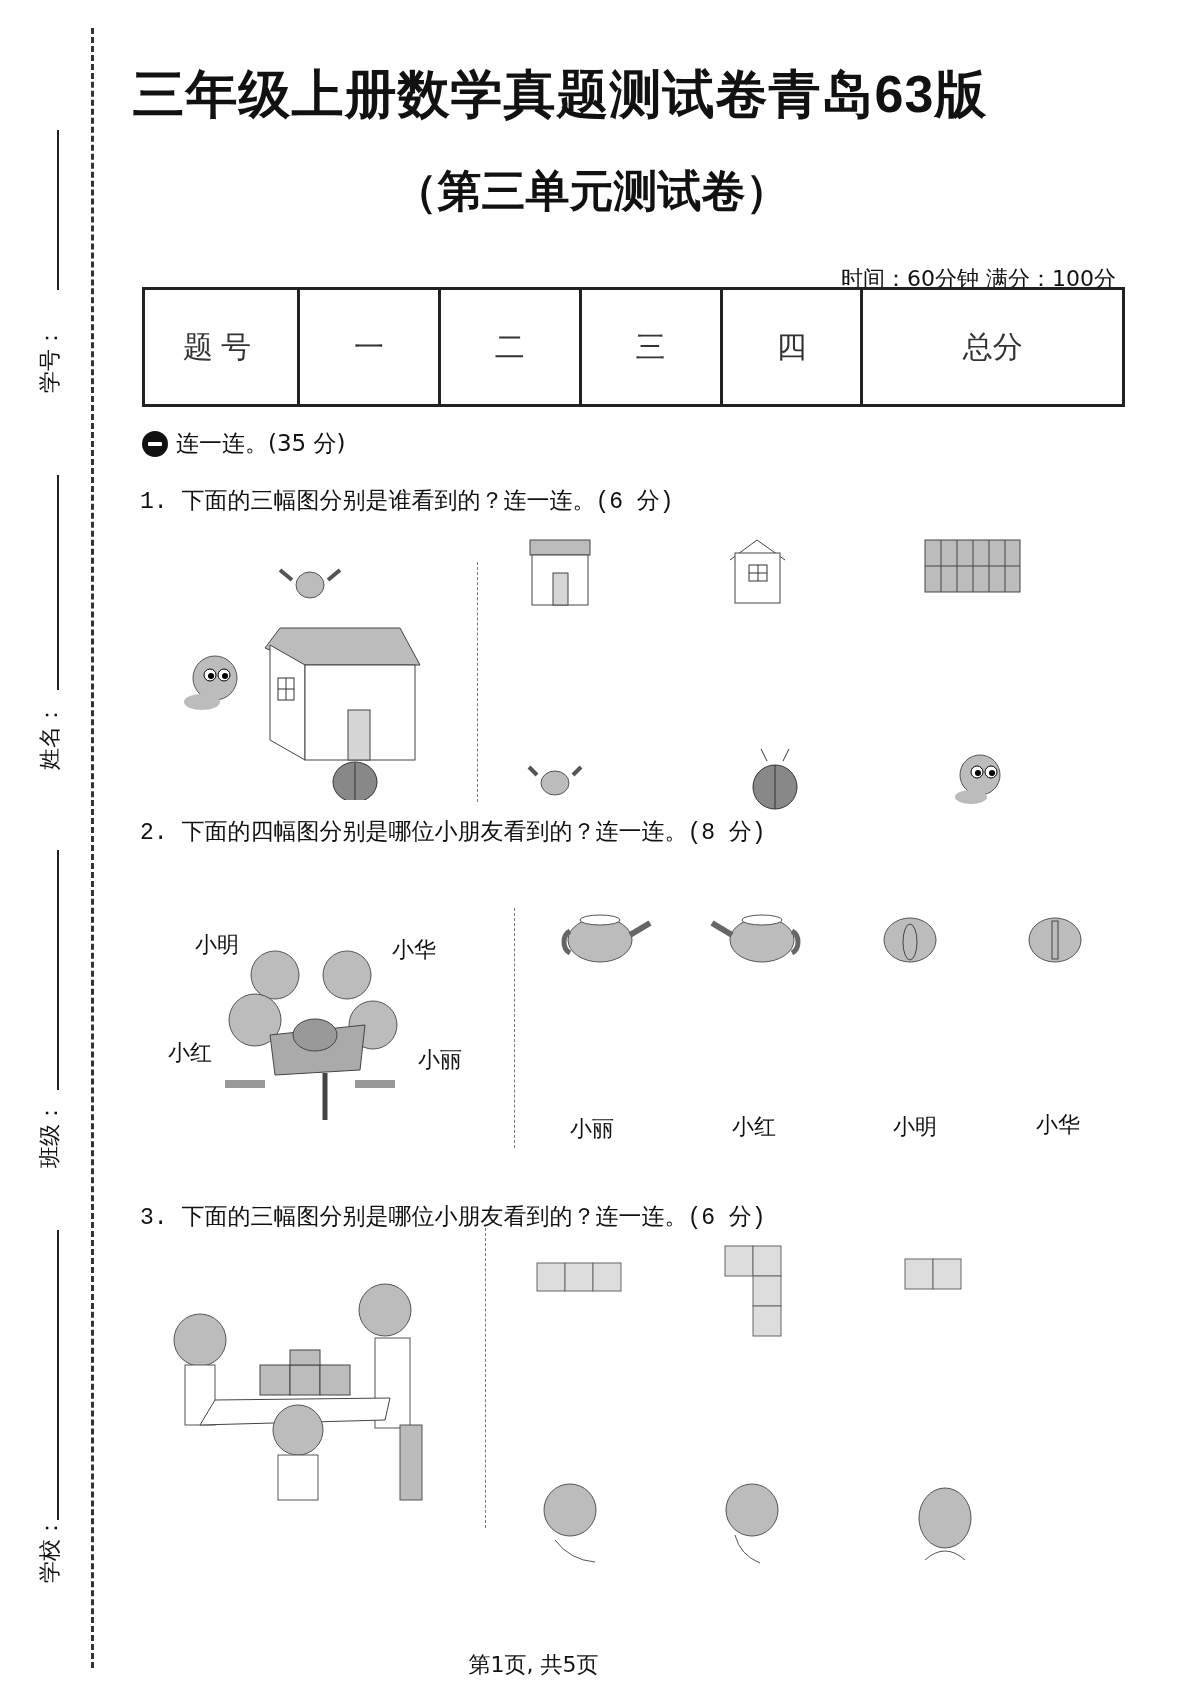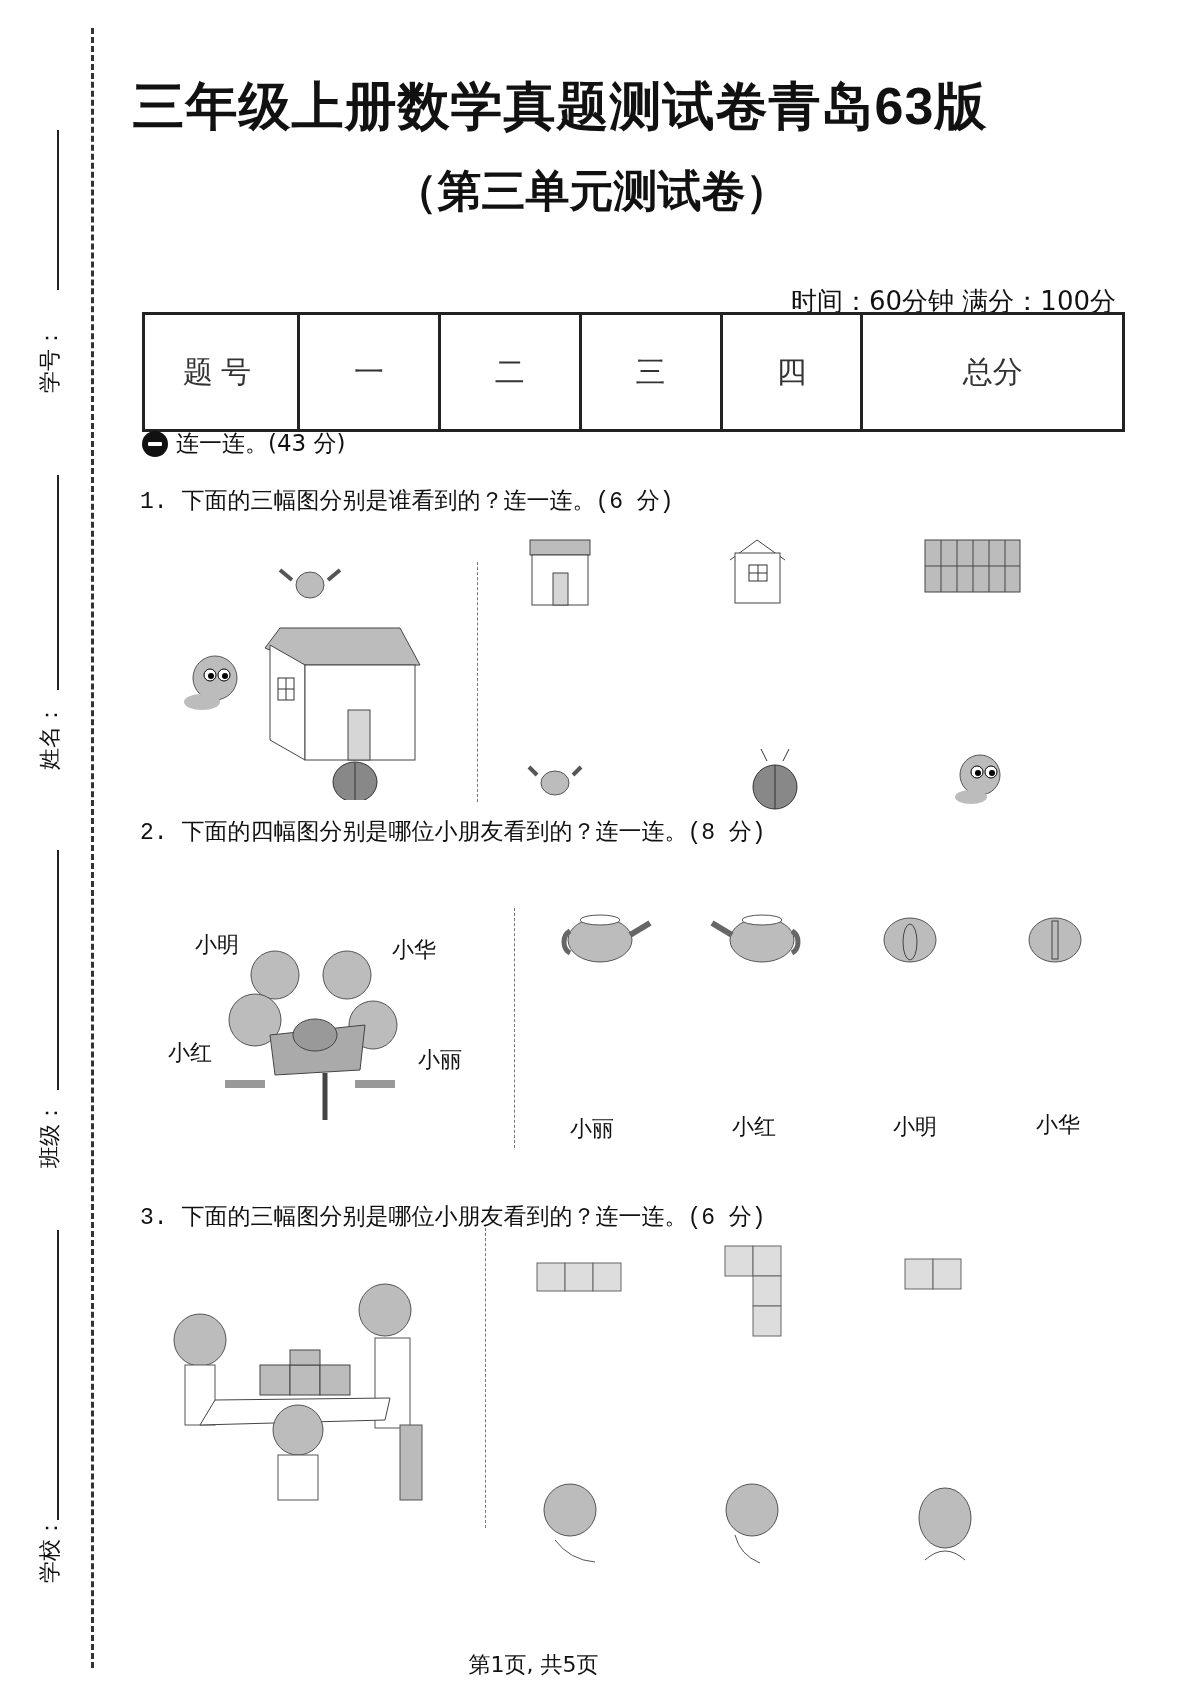--- a/index.html
+++ b/index.html
@@ -2,24 +2,24 @@
 <html><head>
 <meta charset="utf-8">
 <style>
   html, body { margin:0; padding:0; background:#fff; }
   body { width:1191px; height:1684px; position:relative; overflow:hidden; font-family:"DejaVu Sans", sans-serif; color:#111; }
   .abs { position:absolute; }
   
   .dash-line { position:absolute; left:91px; top:28px; width:0; height:1640px; border-left:3px dashed #333; }
   .margin-line { position:absolute; left:57px; width:0; border-left:2px solid #222; }
   .margin-label { position:absolute; left:30px; width:40px; font-size:22px; transform:rotate(-90deg); transform-origin:center; text-align:center; white-space:nowrap; }
-  .title { left:0; width:1120px; text-align:center; top:72px; font-size:52px; font-weight:bold; letter-spacing:1px; font-family:"Liberation Sans","DejaVu Sans",sans-serif; }
+  .title { left:0; width:1120px; text-align:center; top:60px; font-size:52px; font-weight:bold; letter-spacing:1px; font-family:"Liberation Sans","DejaVu Sans",sans-serif; }
   .subtitle { left:0; width:1183px; text-align:center; top:162px; font-size:44px; font-weight:bold; font-family:"Liberation Sans","DejaVu Sans",sans-serif; }
-  .meta { right:75px; top:264px; font-size:26px;margin-top:20px; }
-  table.score { position:absolute; left:142px; top:312px; width:983px; height:120px; border-collapse:collapse; }
+  .meta { right:75px; top:264px; font-size:22px; }
+  table.score { position:absolute; left:142px; top:287px; width:983px; height:120px; border-collapse:collapse; }
   table.score td { border:3px solid #222; text-align:center; font-size:30px; font-family:"DejaVu Serif",serif; color:#333; }
   table.score td.hdr { width:150px; letter-spacing:8px; }
   .section { left:142px; top:428px; font-size:23px; display:flex; align-items:center; gap:8px; }
   .badge { width:26px; height:26px; border-radius:50%; background:#111; display:inline-flex; align-items:center; justify-content:center; }
   .badge::after { content:""; width:14px; height:4px; background:#fff; border-radius:1px; }
   .q { left:140px; font-size:23px; font-family:Liberation Mono, monospace; }
   .vdash { position:absolute; width:0; border-left:1px dashed #777; }
   .name-label { position:absolute; font-size:22px; font-family:Liberation Mono, monospace; }
   .footer { left:0; width:1067px; text-align:center; top:1650px; font-size:22px; }
   .shade { fill:#bcbcbc; }
@@ -49,21 +49,21 @@
     <td>二</td>
     <td>三</td>
     <td>四</td>
     <td>总分</td>
   </tr>
 </tbody>
   </table>
 
 <div class="abs section">
   <span class="badge"></span>
-  <span>连一连。(43 分)</span>
+  <span>连一连。(35 分)</span>
 </div>
 
 <div class="abs q" style="top:485px">1. 下面的三幅图分别是谁看到的？连一连。(6 分)</div>
 <div class="vdash" style="left:477px;top:562px;height:240px"></div>
 <svg class="abs" style="left:170px;top:560px" width="260" height="240">
   <g>
       <ellipse cx="140" cy="25" rx="14" ry="13" class="shade" stroke="#555"></ellipse>
       <path d="M122 20 l-12 -10 M158 20 l12 -10" stroke="#555" stroke-width="4"></path>
     </g>
   <g>

